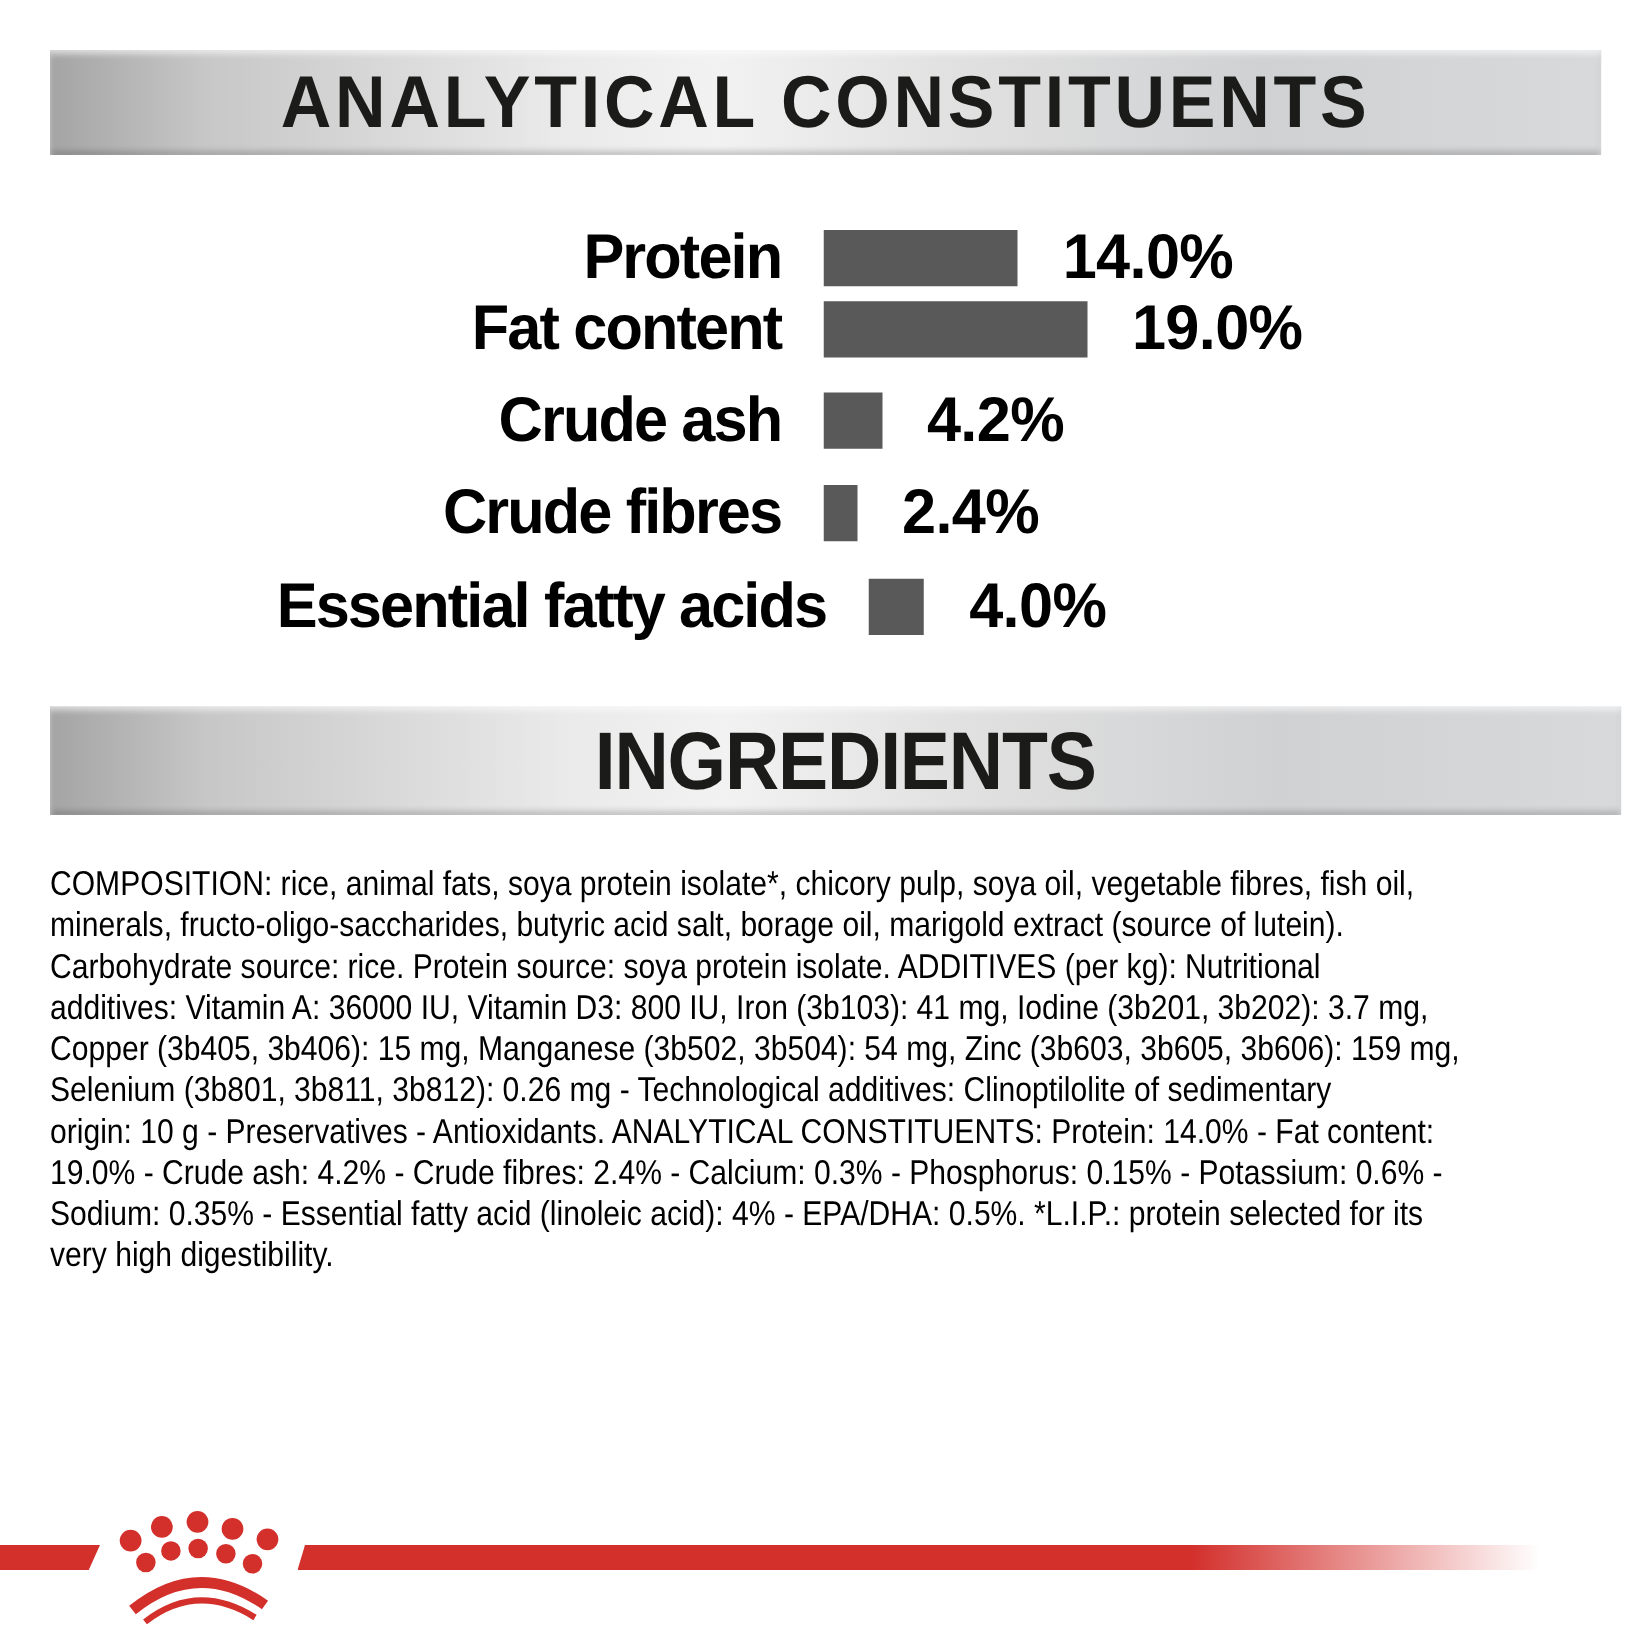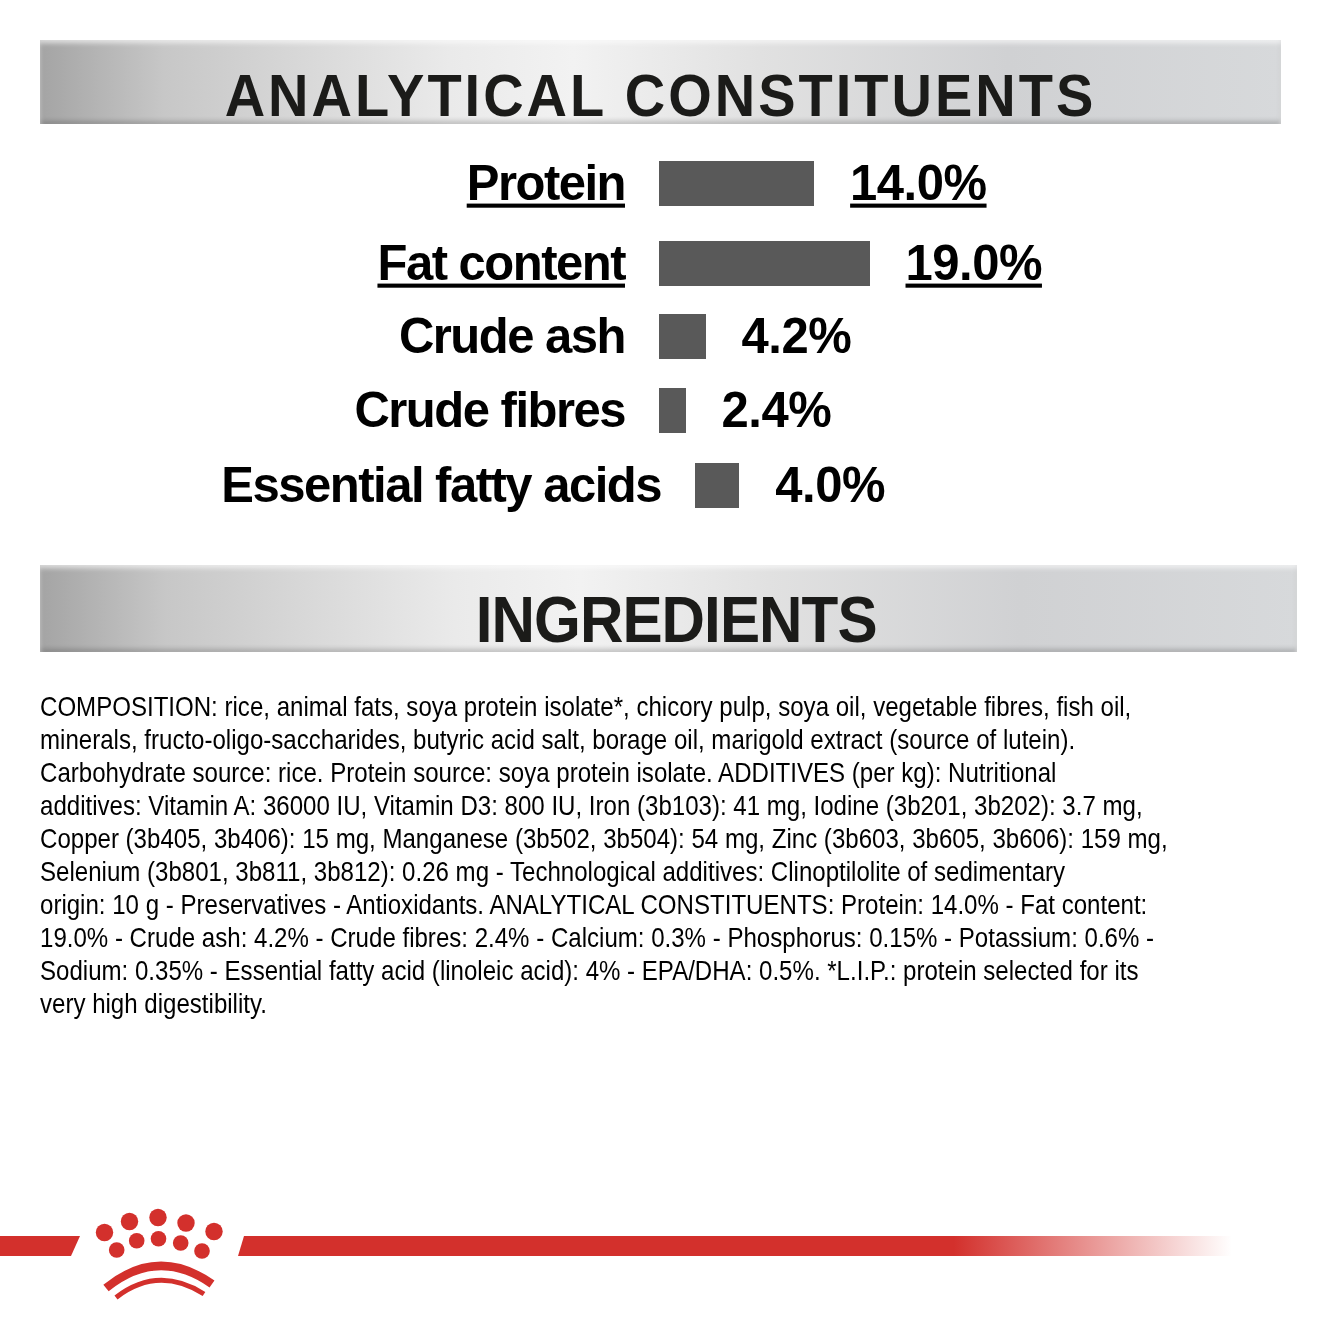--- a/index.html
+++ b/index.html
@@ -3,21 +3,21 @@
 <meta charset="utf-8">
 <style>
   html,body{margin:0;padding:0;background:#fff;}
   .page{
     position:relative;width:1320px;height:1320px;background:#ffffff;overflow:hidden;
     font-family:"Liberation Sans","DejaVu Sans",sans-serif;
   }
   
   .banner{
     position:absolute;left:40px;width:1241px;
-    display:flex;align-items:flex-end;justify-content:center;
+    display:flex;align-items:center;justify-content:center;
     background:linear-gradient(90deg,#a4a4a4 0%,#c7c7c7 10%,#eaeaea 33%,#f2f2f2 43%,#e1e1e1 58%,#d0d1d3 78%,#d7d9db 100%);
     box-shadow:inset 0 3px 5px rgba(255,255,255,.65), inset 0 -3px 5px rgba(0,0,0,.20);
   }
   #banner-analytical{top:40px;height:84px;}
   #banner-ingredients{top:565px;height:87px;padding-left:16px;}
   .banner-title{font-weight:bold;color:#1b1b19;line-height:1;white-space:nowrap;}
   #banner-analytical .banner-title{font-size:56px;letter-spacing:3px;transform:scaleY(1.05);}
   #banner-ingredients .banner-title{font-size:64px;letter-spacing:-1px;transform:scale(0.94,1.02);}
 
   
@@ -55,26 +55,26 @@
 </head>
 <body>
 
 <div class="page">
 
   <div class="banner" id="banner-analytical">
     <span class="banner-title">ANALYTICAL CONSTITUENTS</span>
   </div>
 
   <div class="chart" id="chart-rows">
-      <div class="chart-row" style="top: 37px; text-decoration: underline;">
+      <div class="chart-row" style="top: 60px;">
         <span class="chart-label">Protein</span>
         <div class="chart-bar" style="width: 155.12px; background: rgb(89, 89, 89);"></div>
         <span class="chart-value">14.0%</span>
       </div>
-      <div class="chart-row" style="top: 117px; text-decoration: underline;">
+      <div class="chart-row" style="top: 117px;">
         <span class="chart-label">Fat content</span>
         <div class="chart-bar" style="width: 210.52px; background: rgb(89, 89, 89);"></div>
         <span class="chart-value">19.0%</span>
       </div>
       <div class="chart-row" style="top: 190px;">
         <span class="chart-label">Crude ash</span>
         <div class="chart-bar" style="width: 46.536px; background: rgb(89, 89, 89);"></div>
         <span class="chart-value">4.2%</span>
       </div>
       <div class="chart-row" style="top: 264px; justify-content: flex-end;">

